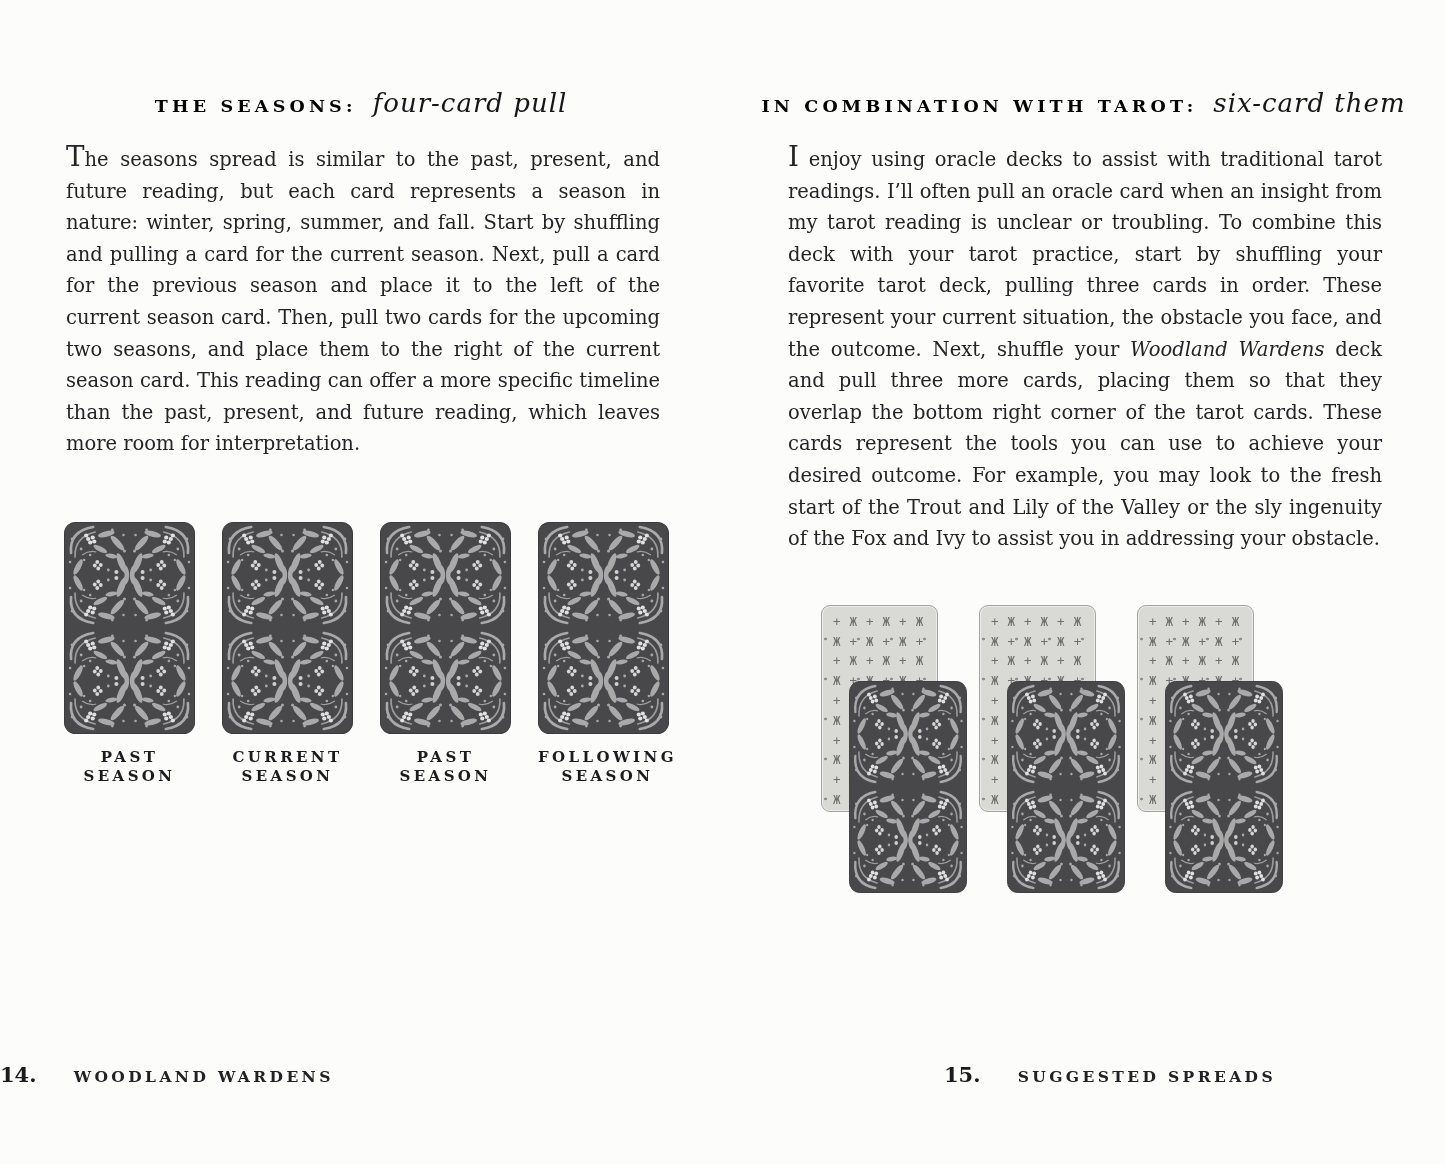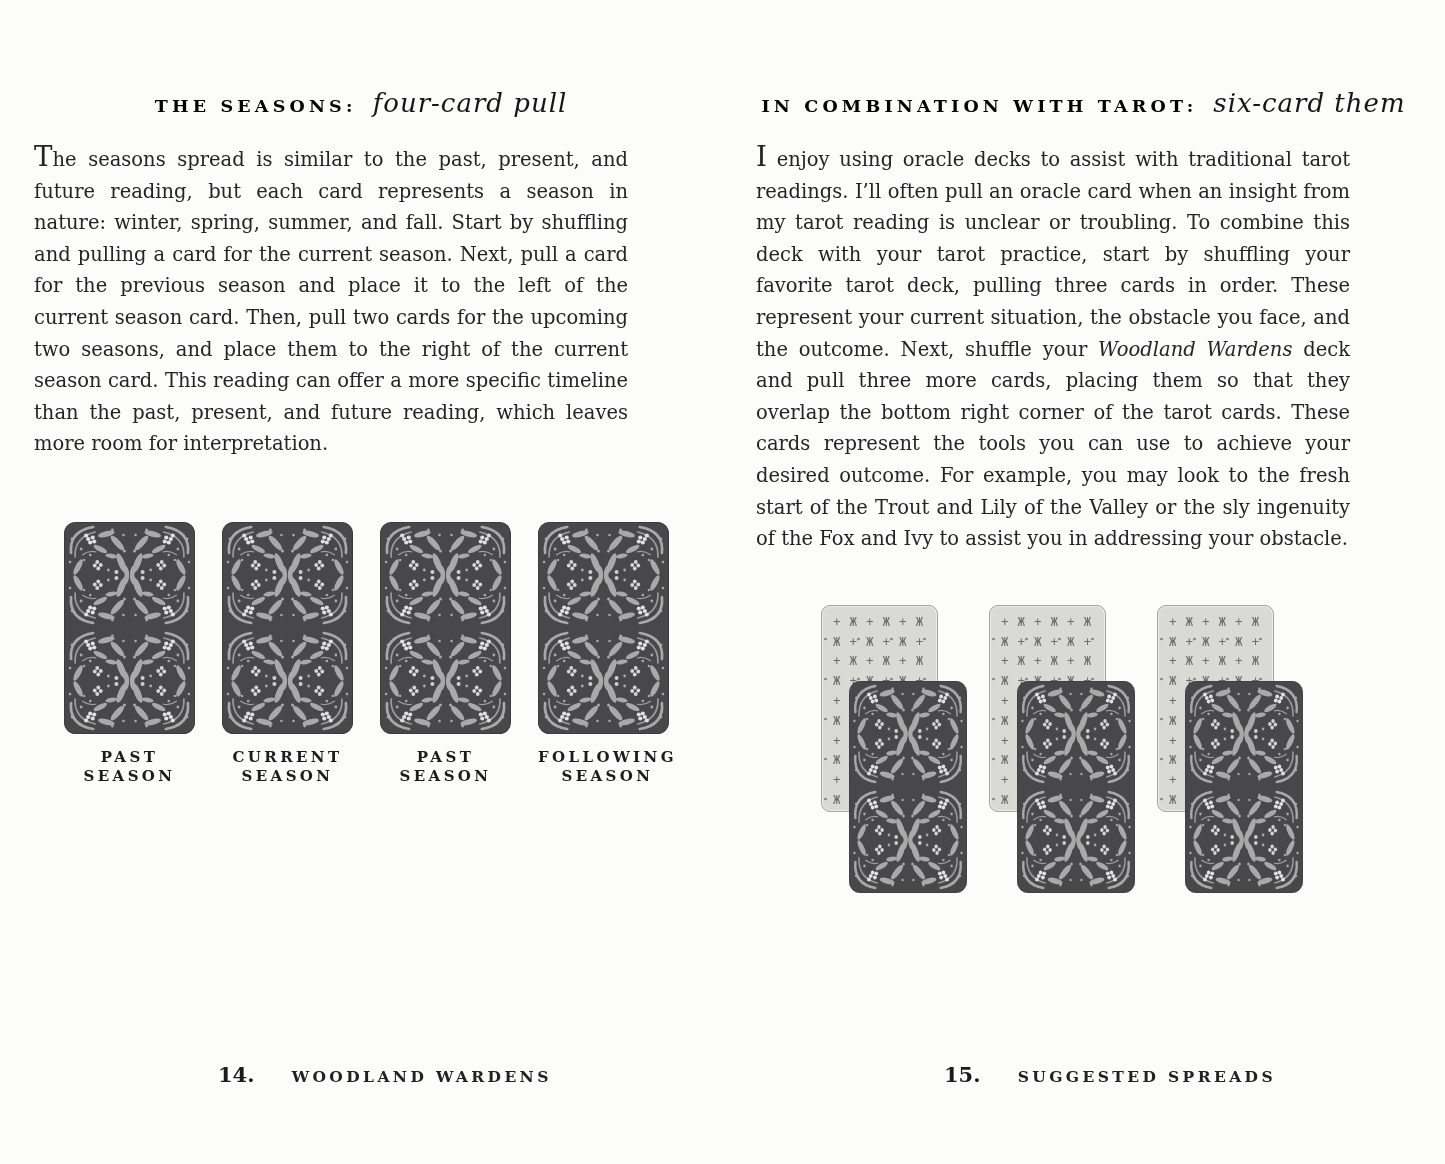--- a/index.html
+++ b/index.html
@@ -20,21 +20,21 @@
   .eyebrow {
     font-size:17.5px; letter-spacing:4.2px; font-weight:600;
     text-transform:uppercase; color:#000000;
   }
   .script-title {
     font-style:italic; font-size:26px; letter-spacing:1px; color:#161618;
   }
 
   
   .body-text {
-    margin:26px auto 0 34px; width:594px;
+    margin:26px auto 0 66px; width:594px;
     font-size:19.5px; line-height:31.6px; text-align:justify;
     color:#242426;
   }
   .seg-cap { font-size:1.42em; line-height:0; }
   .seg-italic { font-style:italic; }
 
   
   .oracle-card { display:block; }
 
   
@@ -43,21 +43,21 @@
   }
   .season-slot { width:141px; text-align:center; }
   .season-slot .oracle-card { width:131px; height:212px; }
   .season-label {
     margin-top:14px; font-size:15px; font-weight:700;
     letter-spacing:3.4px; line-height:19px; color:#1c1c1e;
   }
 
   
   .pair-cluster {
-    display:flex; gap:22px; margin:50px 0 0 99px; width:470px; height:290px;
+    display:flex; gap:12px; margin:50px 0 0 99px; width:470px; height:290px;
   }
   .pair { position:relative; width:146px; height:288px; flex:0 0 146px; }
   .tarot-card {
     position:absolute; left:0; top:0; width:117px; height:207px;
     box-sizing:border-box;
     background-color:#d9d9d6;
     background-image:radial-gradient(circle, #8d8d8b 1.1px, rgba(0,0,0,0) 1.7px);
     background-size:33px 40px; background-position:20px 13px;
     border:1px solid #a3a3a0; border-radius:9px; overflow:hidden;
     box-shadow:0 0 0 1px rgba(255,255,255,0.5) inset;
@@ -69,21 +69,21 @@
     color:#6e6e6c; white-space:nowrap;
   }
   .pair .oracle-card {
     position:absolute; left:28px; top:76px; width:118px; height:212px;
   }
 
   
   .page-footer {
     position:absolute; top:1062px; left:0; right:0; white-space:nowrap;
   }
-  .page-left  .page-footer { padding-left:218px; }
+  .page-left  .page-footer { }
   .page-right .page-footer { padding-left:222px; }
   .page-num { font-size:21px; font-weight:700; color:#1b1b1d; }
   .footer-section {
     margin-left:32px; font-size:15.5px; letter-spacing:3.4px;
     font-weight:600; text-transform:uppercase; color:#222224;
   }
 
   .defs-holder { position:absolute; width:0; height:0; overflow:hidden; }
 </style>
 </head>

